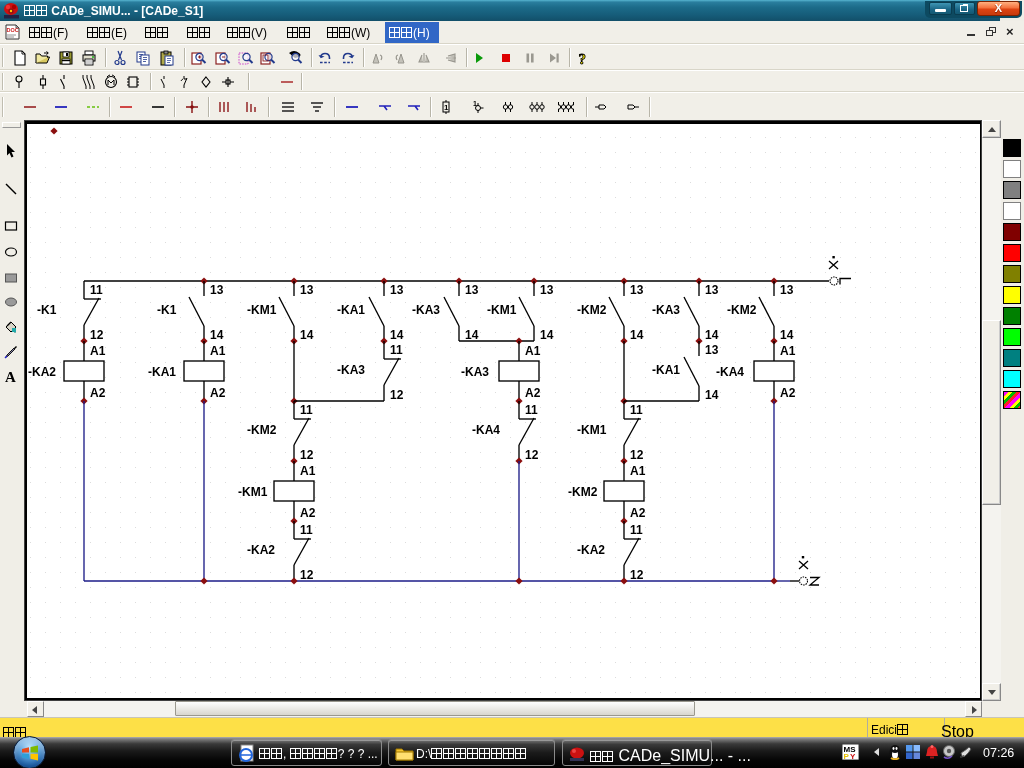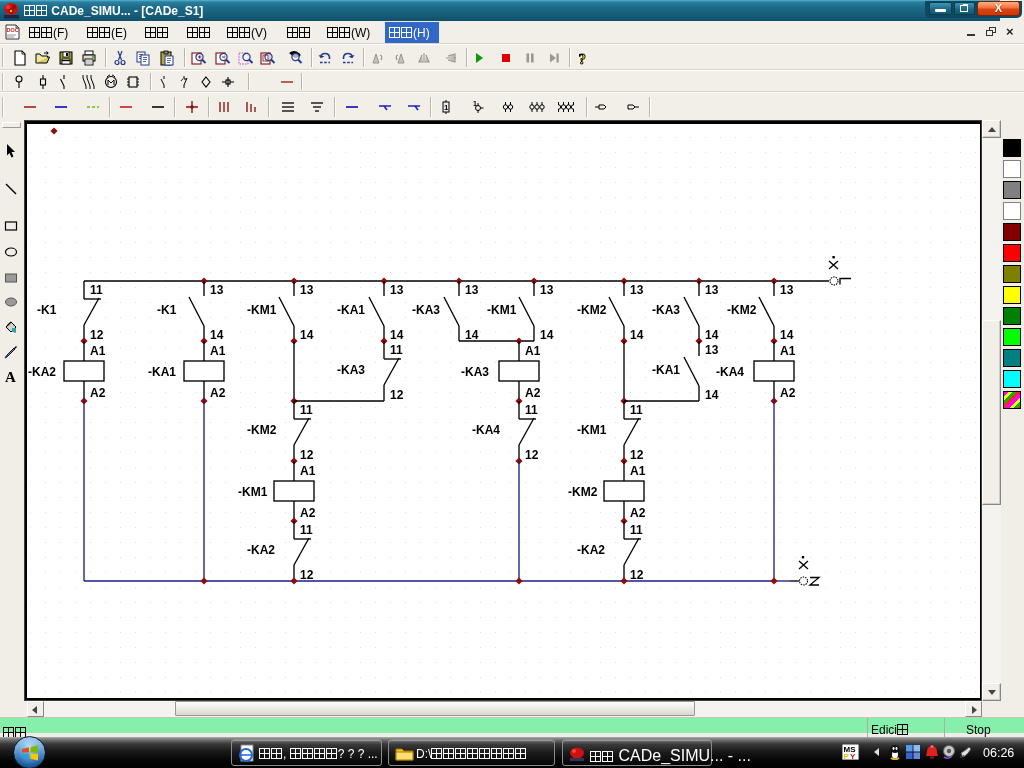--- a/index.html
+++ b/index.html
@@ -591,26 +591,26 @@
 <div class="abs" style="left:27px;top:701px;width:955px;height:16px;background:#f4f3ef">
  <div class="abs" style="left:0;top:0;width:17px;height:16px;background:#f1efe8;border:1px solid #fff;border-right-color:#888;border-bottom-color:#888">
   <div class="abs" style="left:4px;top:4px;width:0;height:0;border-top:4px solid transparent;border-bottom:4px solid transparent;border-right:5px solid #444"></div>
     </div>
  <div class="abs" style="left:938px;top:0;width:17px;height:16px;background:#f1efe8;border:1px solid #fff;border-right-color:#888;border-bottom-color:#888">
   <div class="abs" style="left:6px;top:4px;width:0;height:0;border-top:4px solid transparent;border-bottom:4px solid transparent;border-left:5px solid #444"></div>
     </div>
  <div class="abs" style="left:148px;top:0;width:520px;height:15px;background:linear-gradient(#fefefe,#d8d6ce);border:1px solid #9a988e;border-radius:1px"></div>
 </div>
 
-<div class="abs" style="left:0;top:717px;width:1024px;height:16px;background:#86efac;border-top:1px solid #c8c5b8">
+<div class="abs" style="left:0;top:717px;width:1024px;height:24px;background:#fde047;border-top:1px solid #c8c5b8">
  <div class="abs" style="left:3px;top:5px"><i class="k"></i><i class="k"></i></div>
  <div class="abs" style="left:867px;top:0;width:1px;height:20px;background:#b0ada0"></div>
  <div class="abs" style="left:871px;top:5px;font-size:12px;color:#000">Edici<i class="k"></i></div>
  <div class="abs" style="left:944px;top:0;width:1px;height:20px;background:#b0ada0"></div>
- <div class="abs" style="left:966px;top:5px;font-size:12px;color:#000">Stop</div>
+ <div class="abs" style="left:941px;top:5px;font-size:16px;color:#000">Stop</div>
 </div>
 
 <div class="abs" style="left:0;top:737px;width:1024px;height:31px;background:linear-gradient(180deg,#b0b0b0 0%,#808080 6%,#3a3a3a 22%,#1a1a1a 45%,#050505 75%,#000 100%)">
  <div class="abs" style="left:13px;top:-1px;width:33px;height:33px;border-radius:50%;background:radial-gradient(circle at 50% 35%,#bfe6ff 0%,#5aa2dd 35%,#1c5a9e 70%,#0a2a55 100%);border:1px solid #0a1a33;box-shadow:inset 0 6px 6px rgba(255,255,255,0.45)">
   <svg class="abs" style="left:7px;top:7px" width="18" height="18" viewBox="0 0 18 18">
    <path d="M1,5 L8,3.2 V8.5 H1 Z" fill="#e84b1c"></path>
         <path d="M9.5,3 L17,1.5 V8.5 H9.5 Z" fill="#7fba00"></path>
    <path d="M1,9.8 L8,9.8 V15 L1,13.4 Z" fill="#2e9fd8"></path>
         <path d="M9.5,9.8 H17 V16.5 L9.5,14.8 Z" fill="#ffc300"></path>
   </svg>
@@ -678,14 +678,14 @@
         <circle cx="8" cy="7" r="2.2" fill="#555"></circle>
         <path d="M3,13 q4,3 8,-1" stroke="#7755cc" stroke-width="1.6" fill="none"></path>
       </svg>
     </div>
  <div class="abs" style="left:958px;top:7px;width:16px;height:16px">
       <svg class="abs" style="left:0;top:0" width="16" height="16" viewBox="0 0 16 16">
         <path d="M3,9 q5,-3 8,-6 l2,2 q-3,5 -6,7 q-3,2 -4,-3" fill="#ddd" stroke="#555"></path>
         <path d="M2,13 q3,1 4,-2" stroke="#555" fill="none"></path>
       </svg>
     </div>
- <div class="abs" style="left:983px;top:9px;color:#fff;font-size:12.5px">06:26</div>
+ <div class="abs" style="left:983px;top:9px;color:#fff;font-size:12.5px">07:26</div>
 </div>
 
 </body></html>

